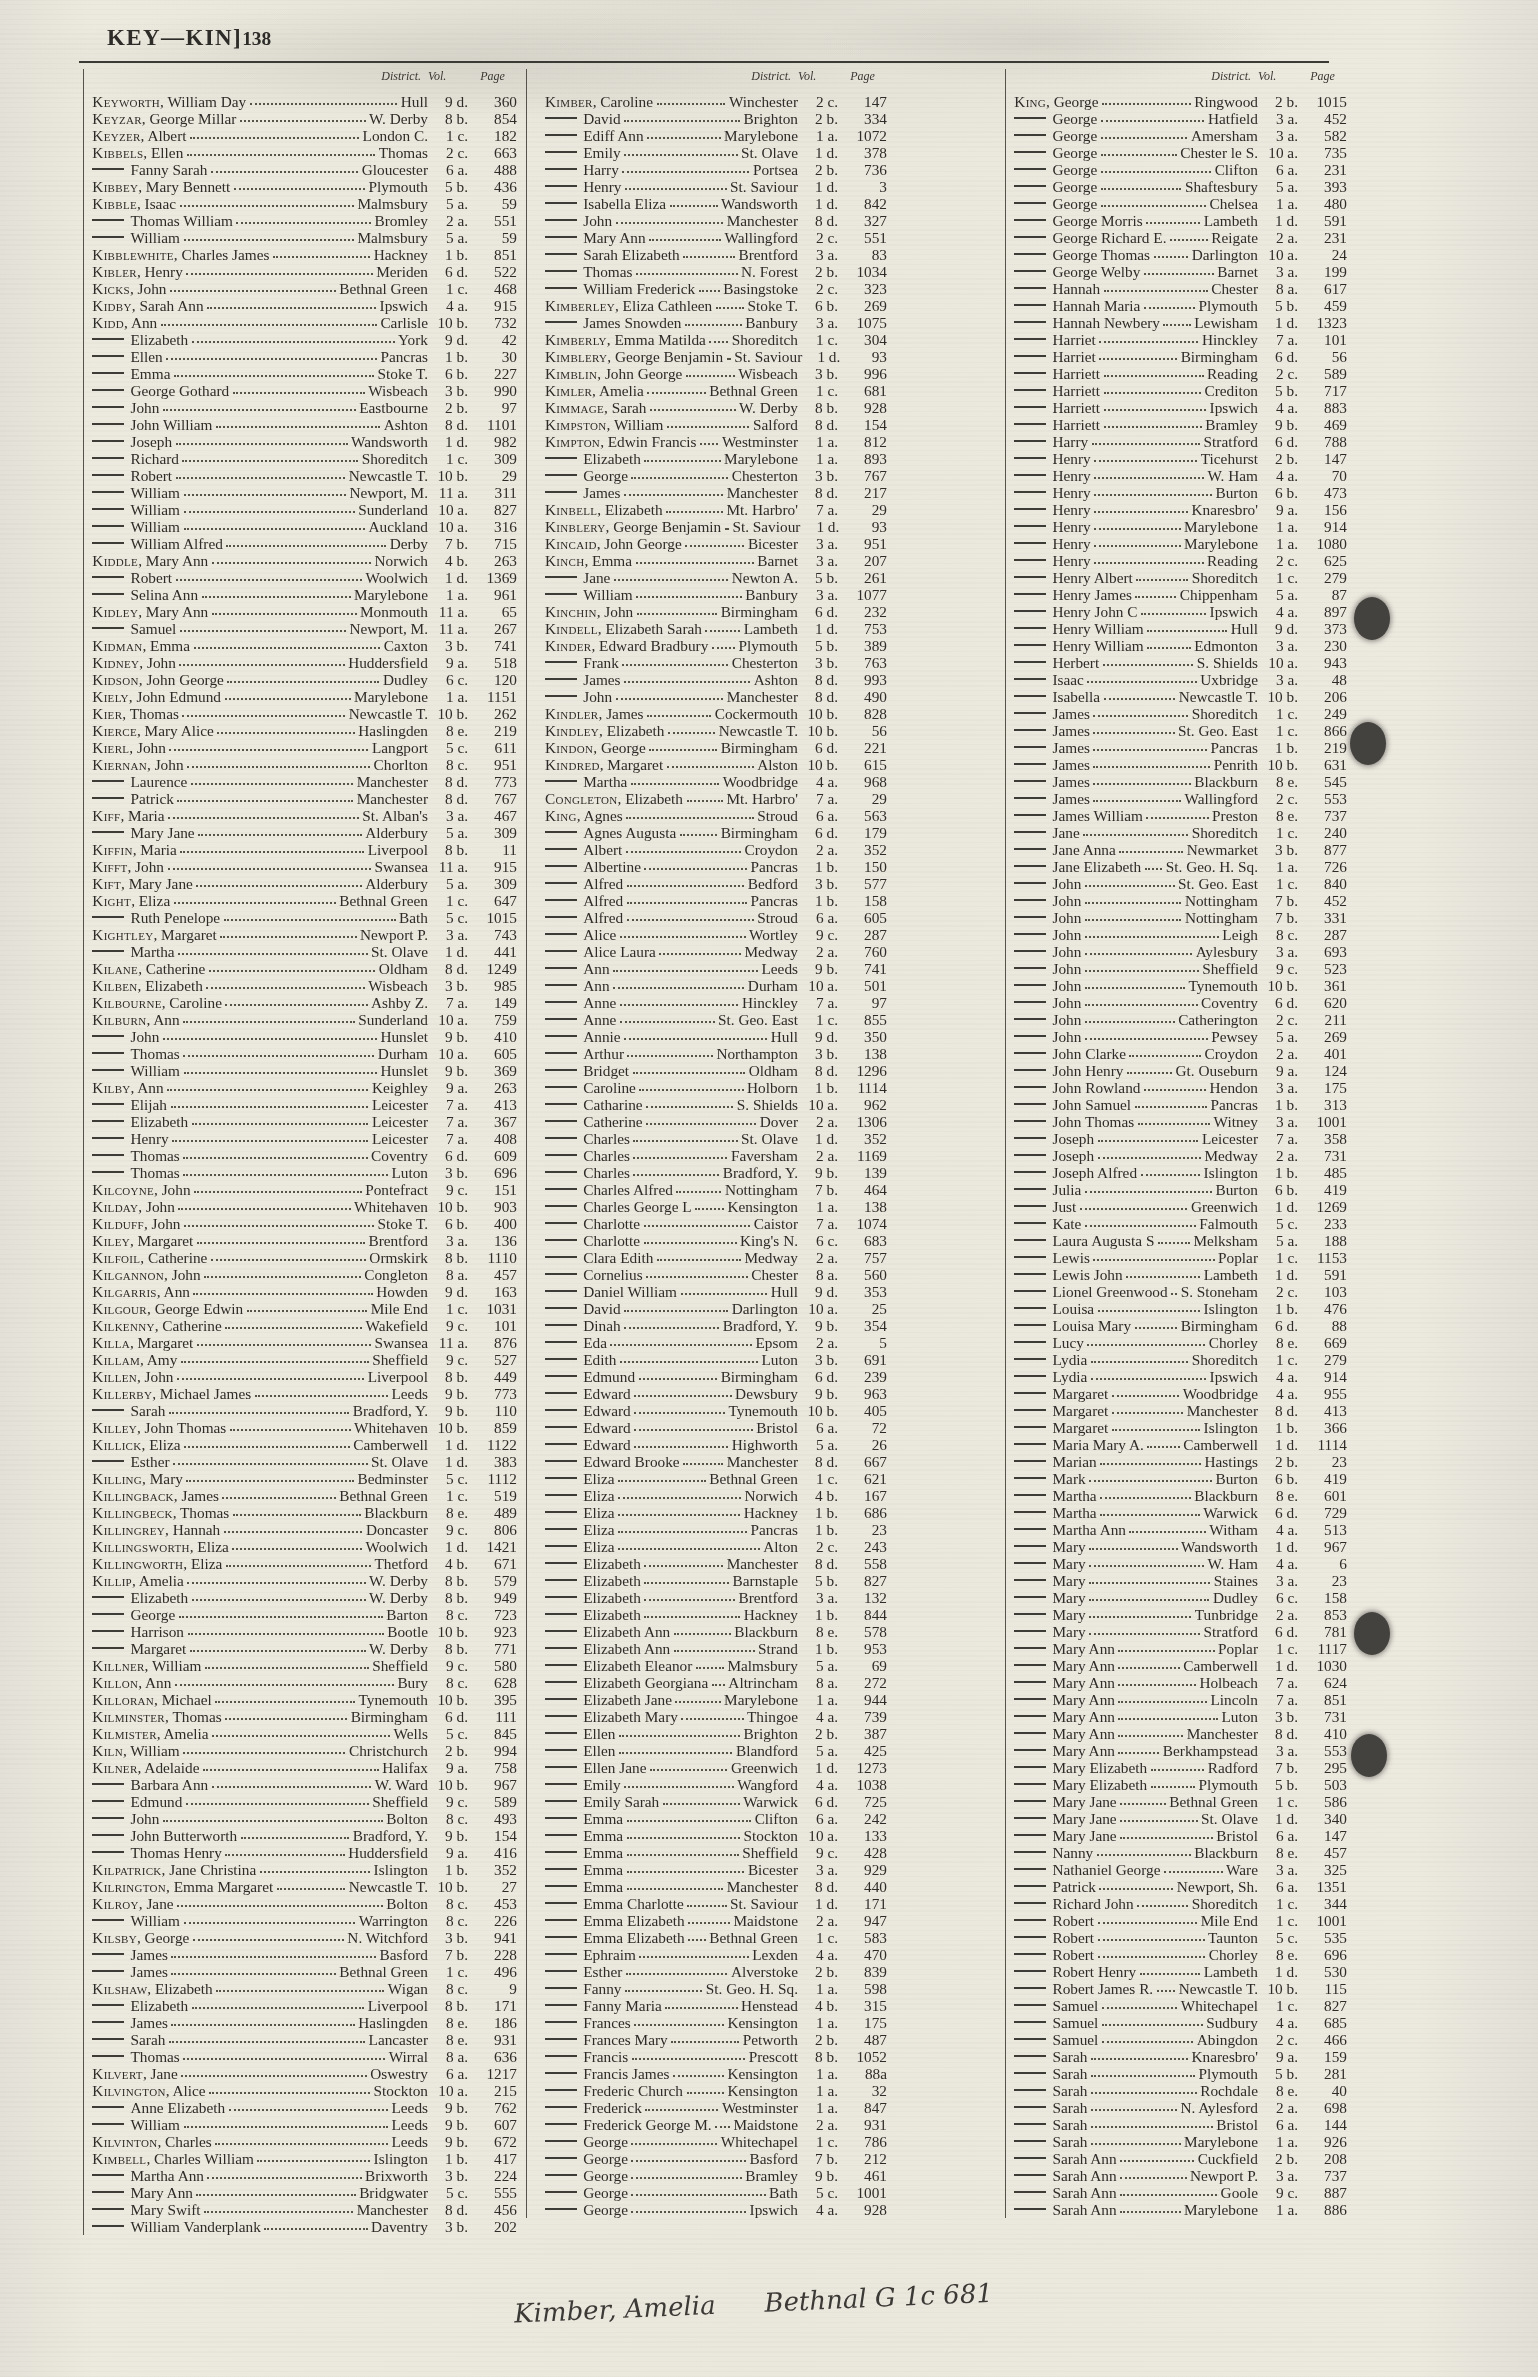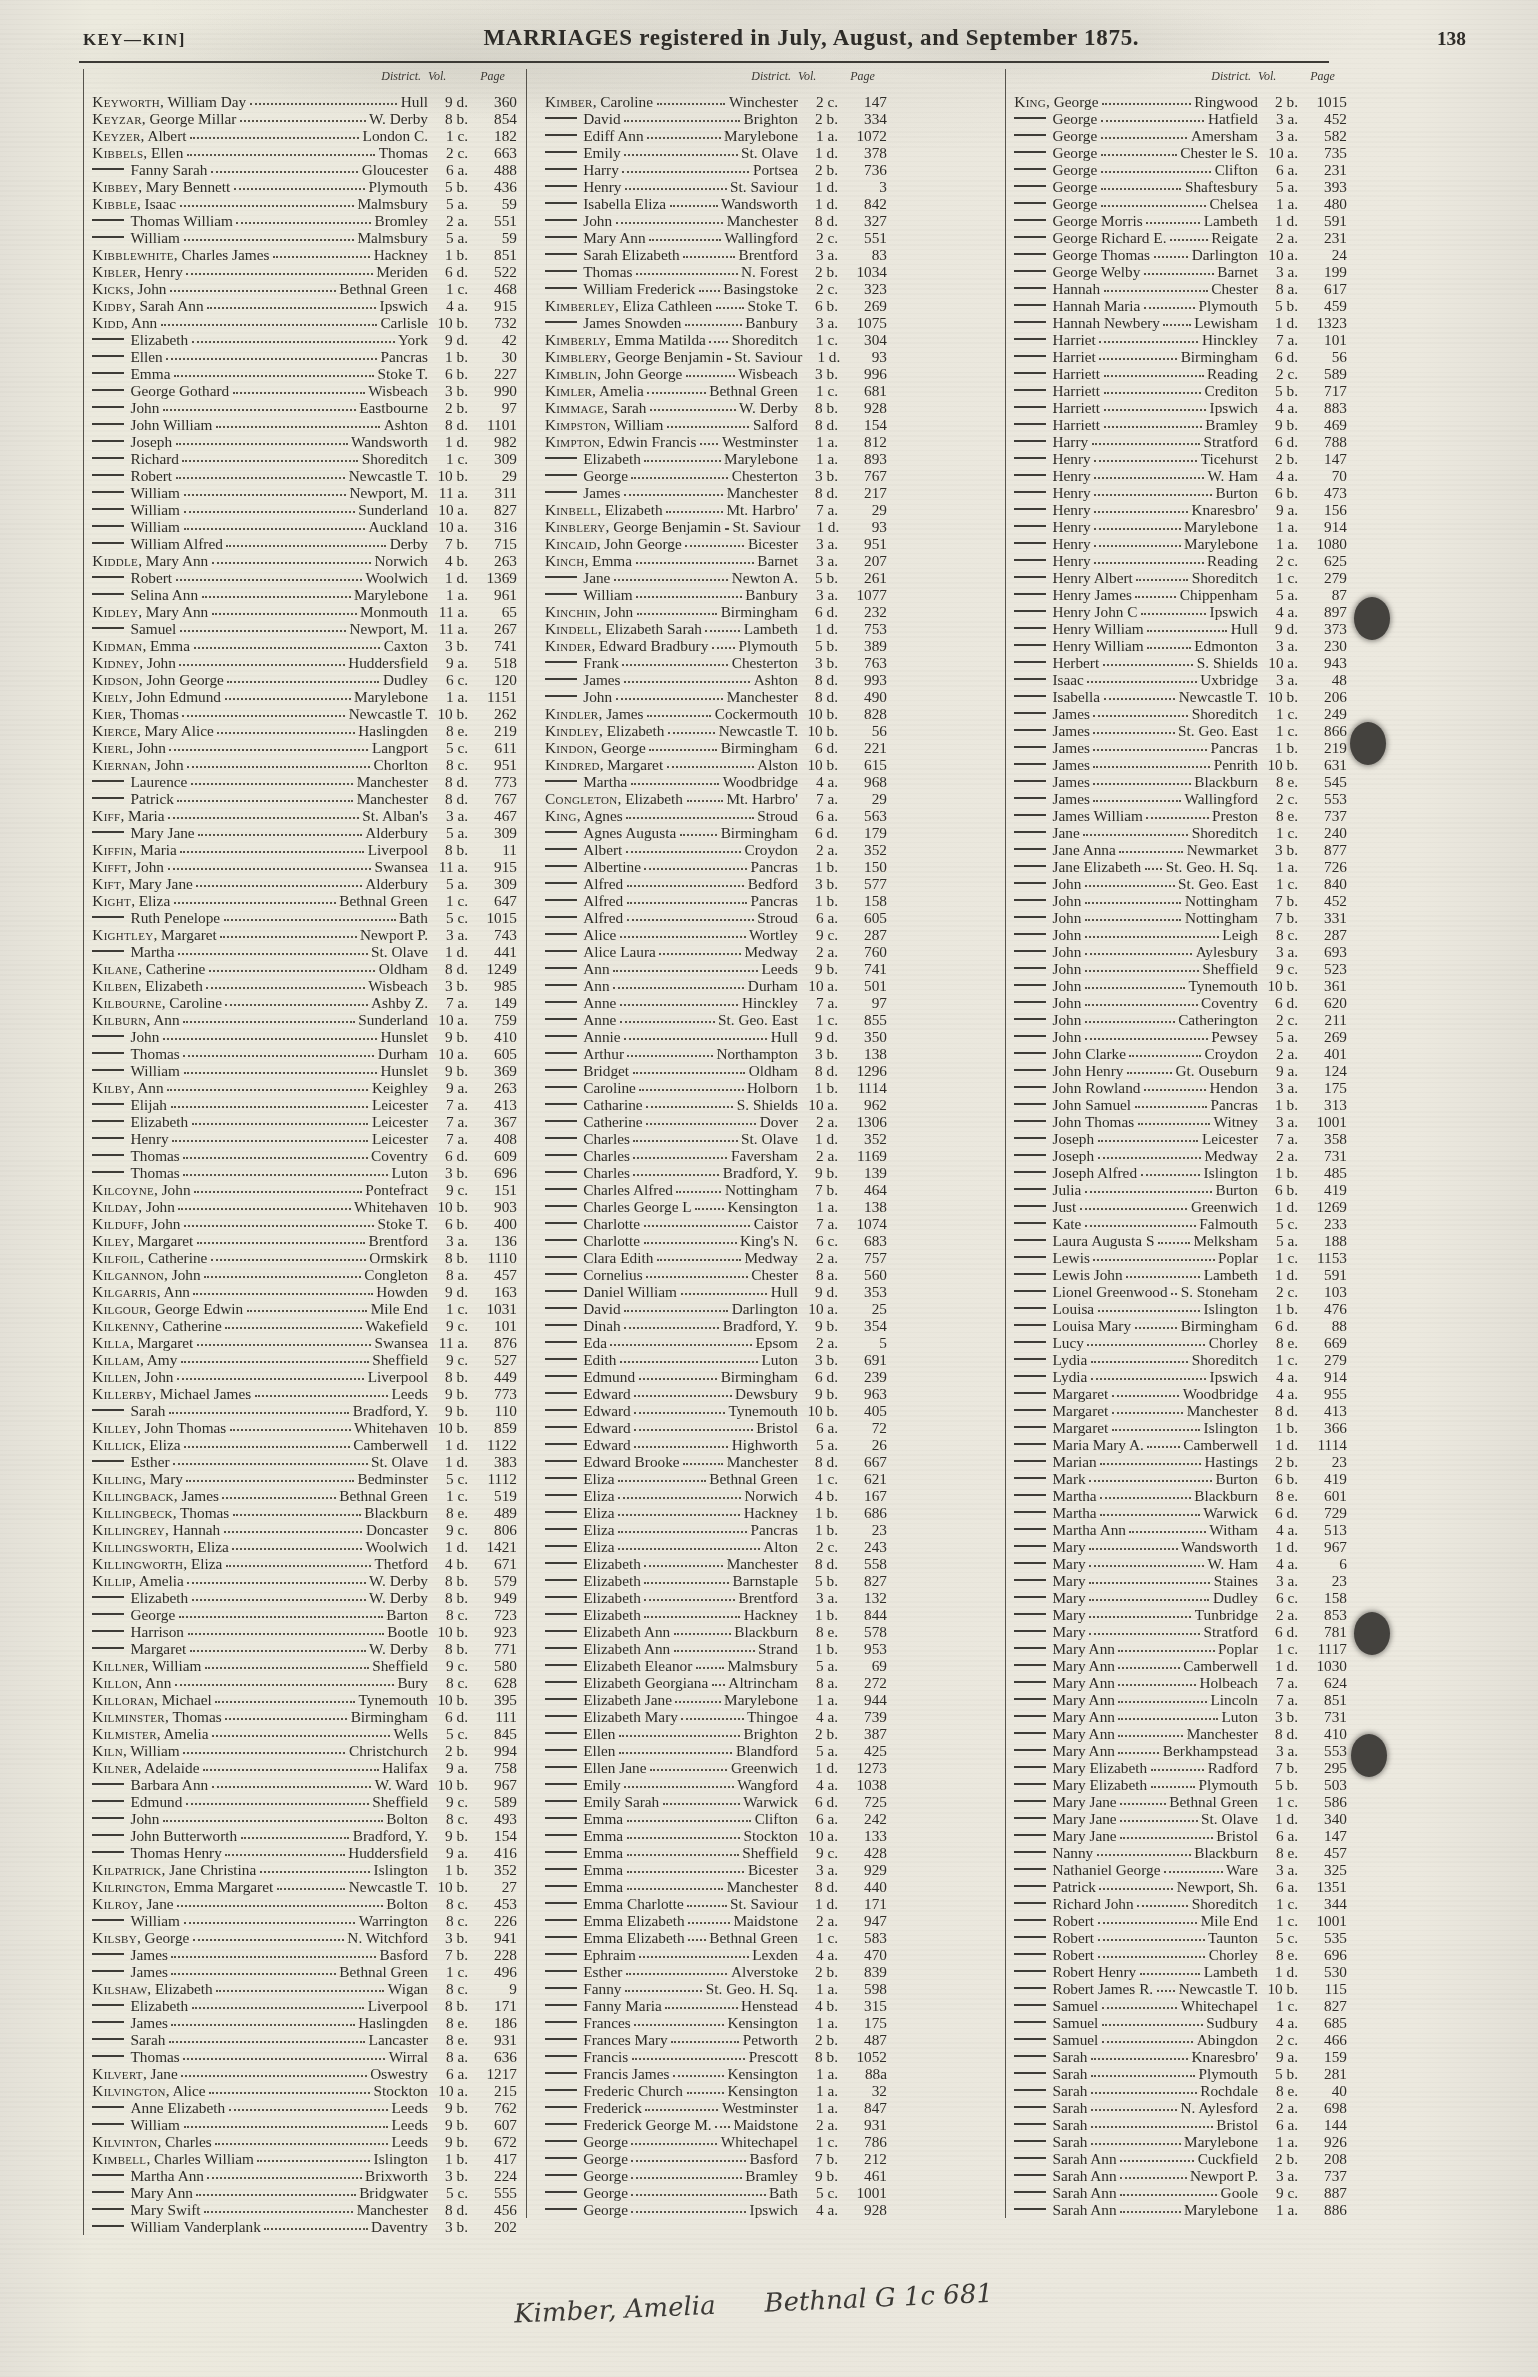--- a/index.html
+++ b/index.html
@@ -7,21 +7,21 @@
     position:relative;width:1539px;height:2377px;overflow:hidden;
     font-family:"Liberation Serif","DejaVu Serif",serif;color:#2e2c28;
     background:
       radial-gradient(ellipse 625px 83px at 444px 62px, rgba(90,88,82,.12), transparent 70%),
       radial-gradient(ellipse 347px 62px at 1042px 42px, rgba(90,88,82,.10), transparent 70%),
       radial-gradient(ellipse 833px 208px at 764px 0px, rgba(120,117,110,.10), transparent 75%),
       repeating-linear-gradient(0deg, rgba(60,58,52,.022) 0 1.4px, rgba(0,0,0,0) 1.4px 4.9px),
       linear-gradient(90deg,#e3e0d7 0,#eceade 6%,#eae7dd 50%,#ece9df 92%,#e2dfd6 100%);
   }
   .hdr{position:absolute;top:25px;left:83px;width:1383px;display:flex;align-items:baseline;}
-  .hdr .key{font-weight:bold;font-size:17px;letter-spacing:1.4px;white-space:nowrap;}
+  .hdr .key{font-weight:bold;font-size:23px;letter-spacing:1.4px;white-space:nowrap;margin-left:24px;}
   .hdr .title{flex:1;text-align:center;font-weight:bold;font-size:23px;letter-spacing:0.7px;white-space:nowrap;}
   .hdr .pageno{font-size:19.4px;font-weight:bold;}
   .rule{position:absolute;top:61px;left:79px;width:1250px;height:2.1px;background:#3c3a35;}
   .cols{position:absolute;top:69px;left:83px;display:flex;align-items:flex-start;}
   .col{box-sizing:border-box;}
   .col0{width:443px;padding:0 9px 0 8.3px;border-left:1.4px solid #56534c;}
   .col1{width:479px;padding:0 118px 0 18px;border-left:1.4px solid #56534c;}
   .col2{width:356px;padding:0 14px 0 8.3px;border-left:1.4px solid #56534c;}
   .subhead{display:flex;justify-content:flex-end;align-items:baseline;font-style:italic;
     font-size:12px;height:23.6px;color:#3a3833;}
@@ -48,21 +48,20 @@
   .s3{left:1354px;top:1612px;}
   .s4{left:1351px;top:1734px;}
 </style>
 </head>
 <body>
 
 <div class="page">
 
   <div class="hdr">
     <span class="key">KEY—KIN]</span>
-    <span class="title">MARRIAGES registered in July, August, and September 1875.</span>
     <span class="pageno">138</span>
   </div>
 
   <div class="rule"></div>
 
   <div class="cols">
     <div class="col col0">
       <div class="subhead">
         <span class="shd">District.</span>
         <span class="shv">Vol.</span>

